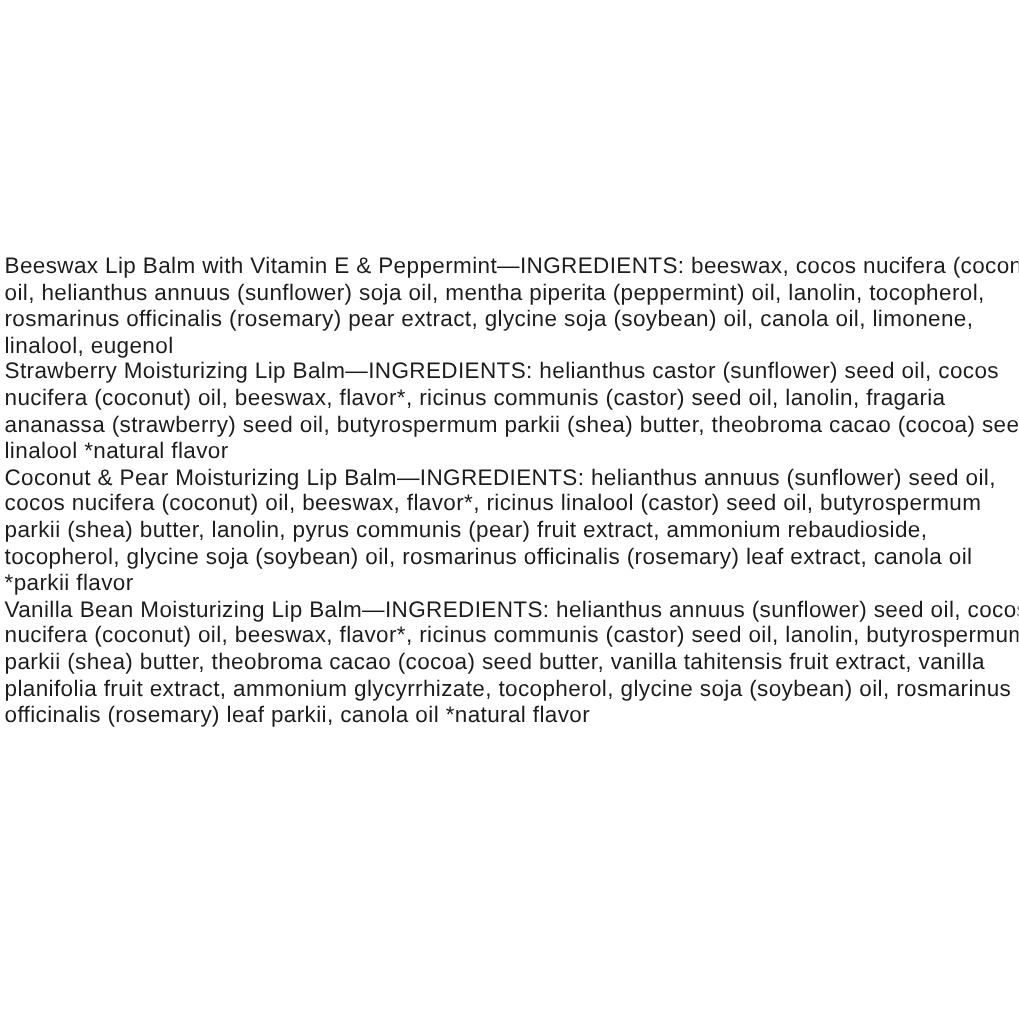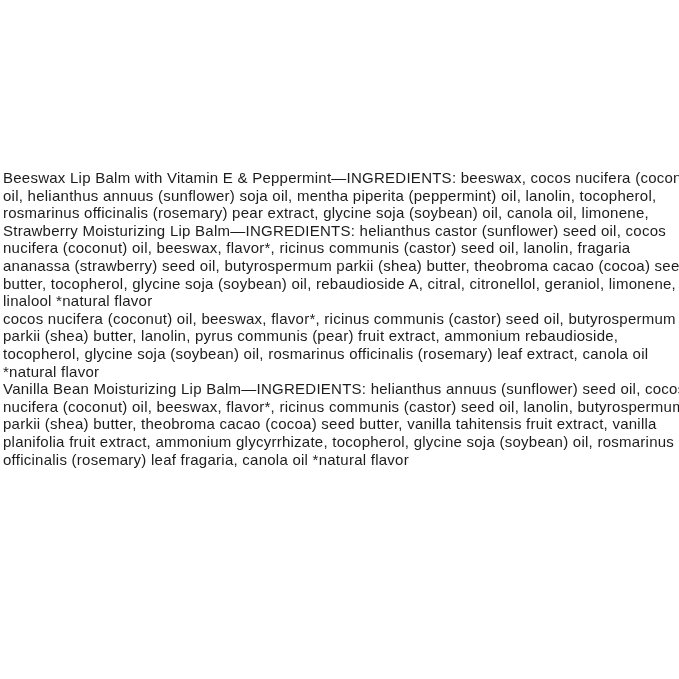--- a/index.html
+++ b/index.html
@@ -35,38 +35,39 @@
 </style>
 </head>
 <body>
 
 <div class="label-block">
 
   <div class="paragraph">
     <div class="text-line">Beeswax Lip Balm with Vitamin E &amp; Peppermint—INGREDIENTS: beeswax, cocos nucifera (coconut)</div>
     <div class="text-line">oil, helianthus annuus (sunflower) soja oil, mentha piperita (peppermint) oil, lanolin, tocopherol,</div>
     <div class="text-line">rosmarinus officinalis (rosemary) pear extract, glycine soja (soybean) oil, canola oil, limonene,</div>
+    <div class="text-line">linalool, eugenol</div>
   </div>
 
   <div class="paragraph">
     <div class="text-line">Strawberry Moisturizing Lip Balm—INGREDIENTS: helianthus castor (sunflower) seed oil, cocos</div>
     <div class="text-line">nucifera (coconut) oil, beeswax, flavor*, ricinus communis (castor) seed oil, lanolin, fragaria</div>
     <div class="text-line">ananassa (strawberry) seed oil, butyrospermum parkii (shea) butter, theobroma cacao (cocoa) seed</div>
-    <div class="text-line">butter, tocopherol, glycine soja (soybean) oil, rebaudioside A, citral, citronellol, geraniol, limonene,</div>
     <div class="text-line">linalool *natural flavor</div>
   </div>
 
   <div class="paragraph">
-    <div class="text-line">cocos nucifera (coconut) oil, beeswax, flavor*, ricinus communis (castor) seed oil, butyrospermum</div>
+    <div class="text-line">Coconut &amp; Pear Moisturizing Lip Balm—INGREDIENTS: helianthus annuus (sunflower) seed oil,</div>
+    <div class="text-line">cocos nucifera (coconut) oil, beeswax, flavor*, ricinus linalool (castor) seed oil, butyrospermum</div>
     <div class="text-line">parkii (shea) butter, lanolin, pyrus communis (pear) fruit extract, ammonium rebaudioside,</div>
     <div class="text-line">tocopherol, glycine soja (soybean) oil, rosmarinus officinalis (rosemary) leaf extract, canola oil</div>
-    <div class="text-line">*natural flavor</div>
+    <div class="text-line">*parkii flavor</div>
   </div>
 
   <div class="paragraph">
     <div class="text-line">Vanilla Bean Moisturizing Lip Balm—INGREDIENTS: helianthus annuus (sunflower) seed oil, cocos</div>
     <div class="text-line">nucifera (coconut) oil, beeswax, flavor*, ricinus communis (castor) seed oil, lanolin, butyrospermum</div>
     <div class="text-line">parkii (shea) butter, theobroma cacao (cocoa) seed butter, vanilla tahitensis fruit extract, vanilla</div>
     <div class="text-line">planifolia fruit extract, ammonium glycyrrhizate, tocopherol, glycine soja (soybean) oil, rosmarinus</div>
-    <div class="text-line">officinalis (rosemary) leaf fragaria, canola oil *natural flavor</div>
+    <div class="text-line">officinalis (rosemary) leaf parkii, canola oil *natural flavor</div>
   </div>
 
 </div>
 
 </body></html>

